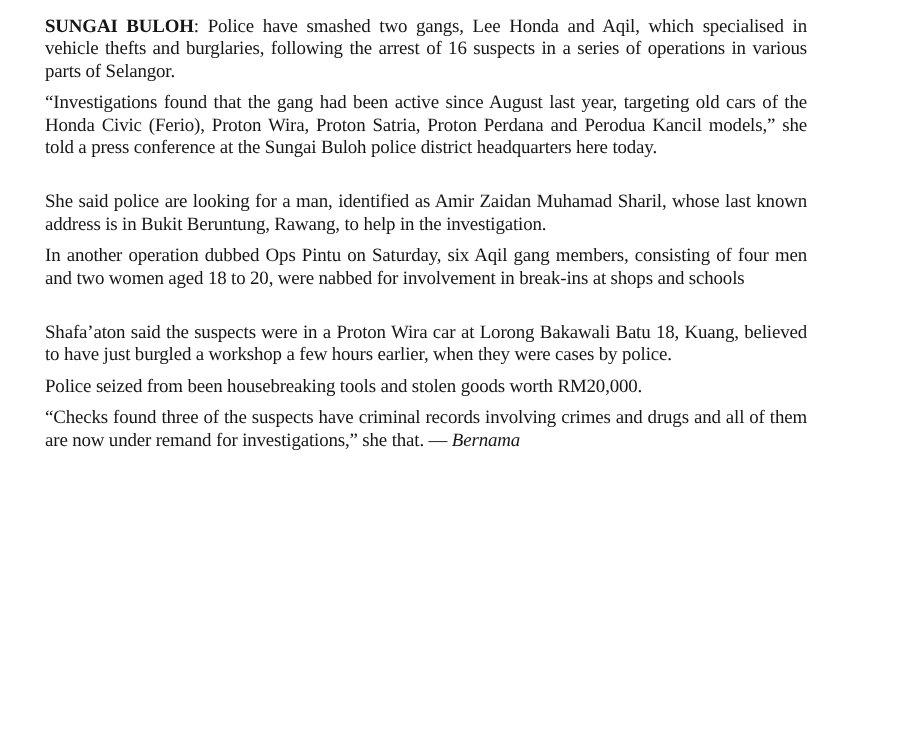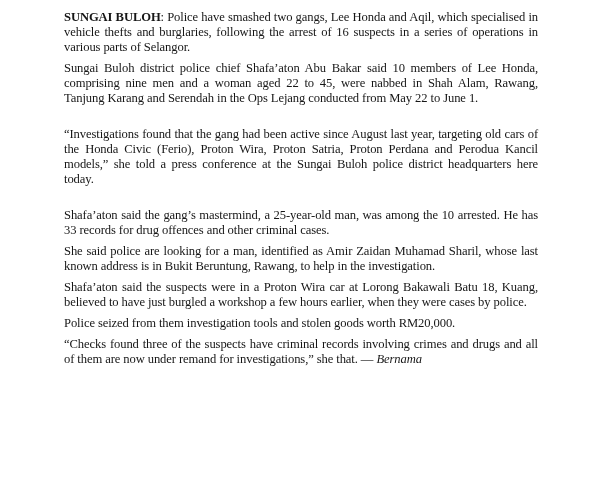--- a/index.html
+++ b/index.html
@@ -9,21 +9,21 @@
   }
   body {
     width: 605px;
     height: 493px;
     overflow: hidden;
   }
   .page {
     box-sizing: border-box;
     width: 605px;
     height: 493px;
-    padding: 10px 67px 0 64px;
+    padding: 10px 67px 0 30px;
     background: #ffffff;
     font-family: "Liberation Serif", "DejaVu Serif", serif;
     font-size: 12.6px;
     line-height: 15px;
     letter-spacing: -0.1px;
     color: #161616;
   }
   .para {
     margin: 0 0 6px 0;
     text-align: justify;
@@ -39,31 +39,30 @@
   }
 </style>
 </head>
 <body>
 
 <div class="page">
   <div>
 
     <p class="para"><b>SUNGAI BULOH</b><span>: Police have smashed two gangs, Lee Honda and Aqil, which specialised in vehicle thefts and burglaries, following the arrest of 16 suspects in a series of operations in various parts of Selangor.</span></p>
 
-    <p class="para gap-after">Sungai Buloh district police chief Shafa’aton Abu Bakar said 10 members of Lee Honda, comprising nine men and a woman aged 22 to 45, were nabbed in Shah Alam, Rawang, Tanjung Karang and Serendah in the Ops Lejang conducted from May 22 to June 1.</p>
 
 
     <p class="para gap-after">“Investigations found that the gang had been active since August last year, targeting old cars of the Honda Civic (Ferio), Proton Wira, Proton Satria, Proton Perdana and Perodua Kancil models,” she told a press conference at the Sungai Buloh police district headquarters here today.</p>
 
-    <p class="para">Shafa’aton said the gang’s mastermind, a 25-year-old man, was among the 10 arrested. He has 33 records for drug offences and other criminal cases.</p>
 
     <p class="para">She said police are looking for a man, identified as Amir Zaidan Muhamad Sharil, whose last known address is in Bukit Beruntung, Rawang, to help in the investigation.</p>
 
 
+    <p class="para gap-after">In another operation dubbed Ops Pintu on Saturday, six Aqil gang members, consisting of four men and two women aged 18 to 20, were nabbed for involvement in break-ins at shops and schools</p>
 
     <p class="para">Shafa’aton said the suspects were in a Proton Wira car at Lorong Bakawali Batu 18, Kuang, believed to have just burgled a workshop a few hours earlier, when they were cases by police.</p>
 
-    <p class="para">Police seized from them investigation tools and stolen goods worth RM20,000.</p>
+    <p class="para">Police seized from been housebreaking tools and stolen goods worth RM20,000.</p>
 
     <p class="para"><span>“Checks found three of the suspects have criminal records involving crimes and drugs and all of them are now under remand for investigations,” she that. — </span><i>Bernama</i></p>
 
   </div>
 </div>
 
 </body></html>

